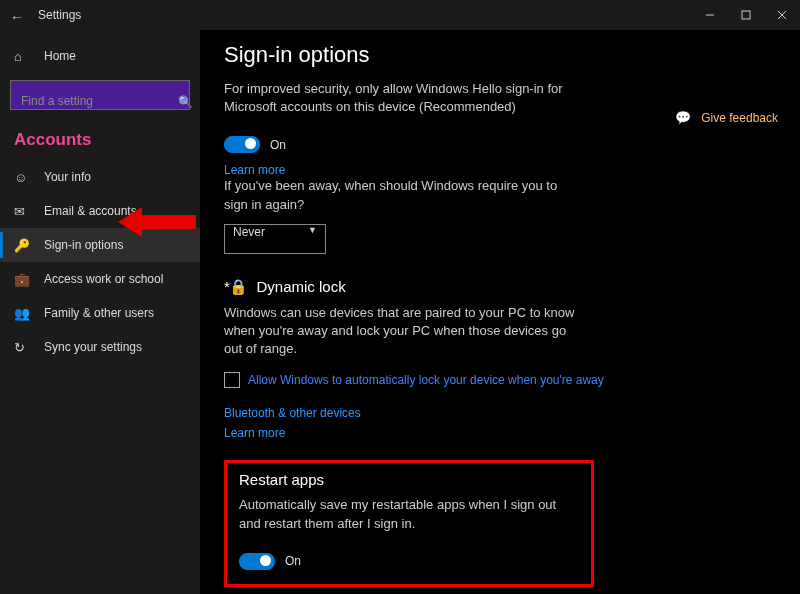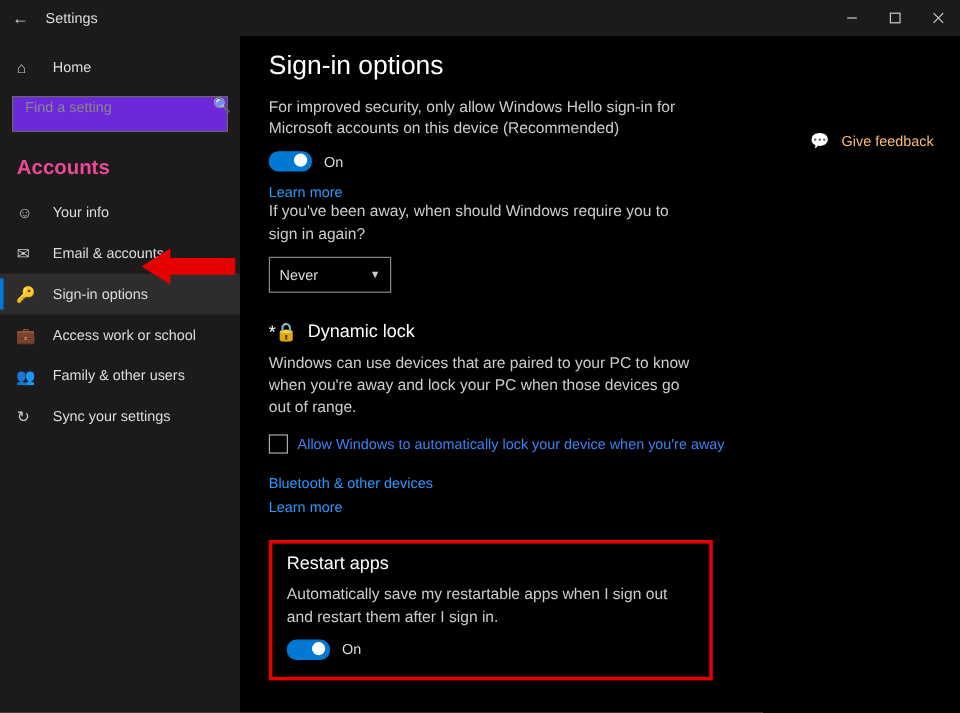--- a/index.html
+++ b/index.html
@@ -10,37 +10,37 @@
   .win-controls{position:absolute;right:0;top:0;display:flex;}
   .win-btn{width:36px;height:30px;display:flex;align-items:center;justify-content:center;color:#ccc;font-size:11px;cursor:pointer;}
   .win-btn svg{stroke:#ccc;}
   .body{display:flex;height:564px;}
   .sidebar{width:200px;background:#1b1b1b;padding-top:8px;box-sizing:border-box;}
   .sb-row{display:flex;align-items:center;height:34px;padding:0 14px;color:#ddd;cursor:pointer;font-size:12px;position:relative;}
   .sb-row.home{height:36px;}
   .sb-row .icn{width:18px;margin-right:12px;font-size:13px;color:#ccc;}
   .sb-row.active{background:#2d2d2d;}
   .sb-row.active::before{content:"";position:absolute;left:0;top:4px;bottom:4px;width:3px;background:#0078d4;}
-  .searchwrap{margin:6px 10px 14px;height:28px;border:1px solid #666;background:#6d28d9;display:flex;align-items:flex-start;padding:0 8px;}
+  .searchwrap{margin:6px 10px 14px;height:28px;border:1px solid #666;background:#4c1d95;display:flex;align-items:flex-end;padding:0 8px;}
   .searchwrap input{flex:1;background:transparent;border:none;color:#ddd;font-size:12px;outline:none;}
   .searchwrap input::placeholder{color:#888;}
   .searchwrap .sicon{color:#ccc;font-size:12px;}
   .catlabel{font-weight:600;color:#ec4899;padding:6px 14px 10px;font-size:17px;}
   .content{flex:1;background:#000;padding:8px 24px 24px 24px;overflow:auto;position:relative;}
   h1.page-title{font-weight:300;font-size:22px;color:#fff;margin:4px 0 12px;}
   .desc{color:#ccc;font-size:13px;max-width:360px;line-height:1.4;}
   .link{color:#2c99ff;font-size:12px;cursor:pointer;margin-top:10px;display:inline-block;}
   .section-h{font-size:15px;color:#fff;margin:22px 0 8px;font-weight:400;}
-  .toggle{display:flex;align-items:center;margin-top:10px;}
+  .toggle{display:flex;align-items:center;margin-top:20px;}
   .toggle .track{width:34px;height:15px;border-radius:8px;position:relative;background:#666;border:1px solid #888;cursor:pointer;}
   .toggle.on .track{background:#0078d4;border-color:#0078d4;}
   .toggle .knob{width:11px;height:11px;border-radius:50%;background:#000;position:absolute;top:1px;left:2px;}
   .toggle.on .knob{background:#fff;left:20px;}
   .toggle .tlabel{margin-left:10px;color:#ddd;font-size:12px;}
-  .selectbox{margin-top:10px;border:1px solid #888;height:28px;width:84px;display:flex;align-items:center;padding:0 8px;cursor:pointer;color:#ddd;font-size:12px;justify-content:space-between;background:#000;}
+  .selectbox{margin-top:10px;border:1px solid #888;height:28px;width:84px;display:flex;padding:0 8px;cursor:pointer;color:#ddd;font-size:12px;justify-content:space-between;background:#000;}
   .chev{font-size:9px;color:#ccc;}
   .lockhdr{display:flex;align-items:center;gap:8px;margin-top:24px;}
   .lockicon{font-size:15px;color:#fff;}
   .checkbox-row{display:flex;align-items:center;margin-top:14px;color:#3b82f6;font-size:12px;cursor:pointer;}
   .checkbox-row .box{width:14px;height:14px;border:1px solid #aaa;margin-right:8px;}
   .redbox{border:3px solid #e60000;padding:8px 12px 14px;margin-top:20px;width:340px;}
   .feedback{position:absolute;right:22px;top:80px;display:flex;align-items:center;gap:10px;cursor:pointer;}
   .feedback .ficon{color:#fff;font-size:13px;}
   .feedback .ftxt{color:#fdba74;font-size:12px;}
   .red-arrow{position:absolute;left:118px;top:205px;pointer-events:none;}

